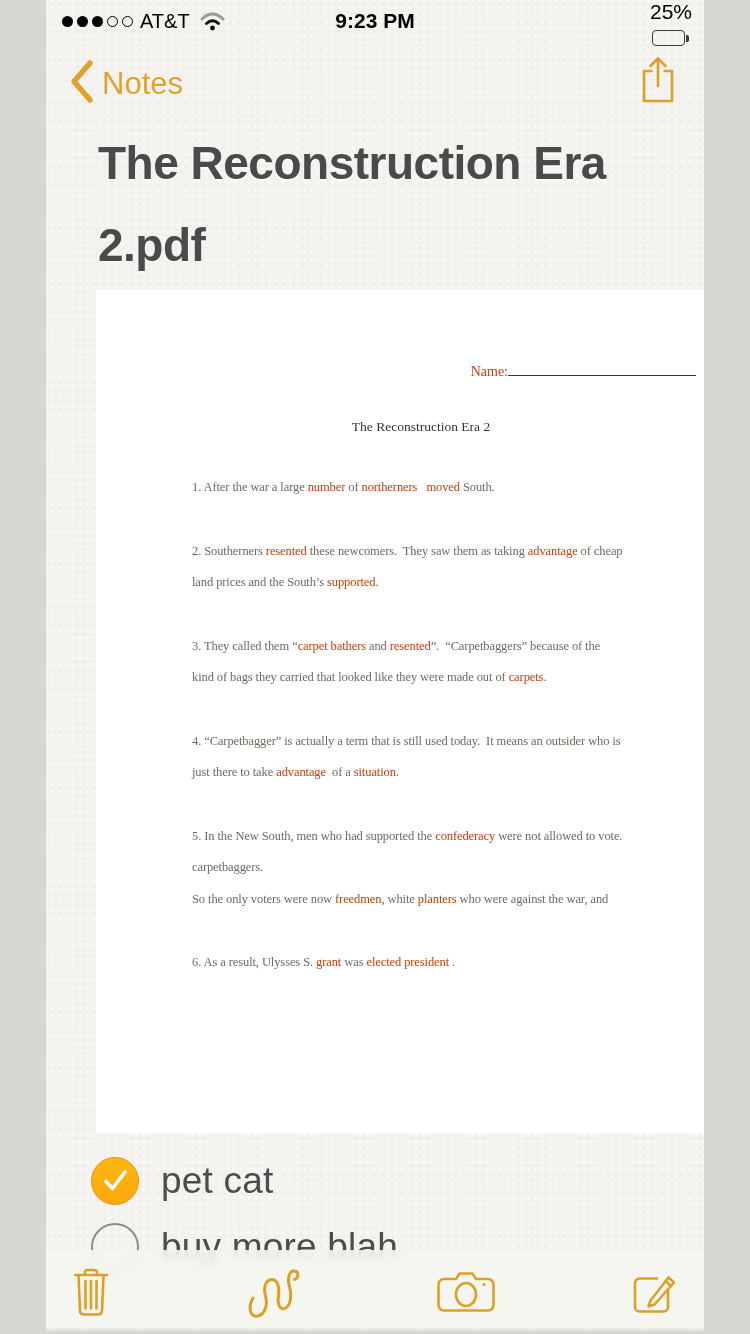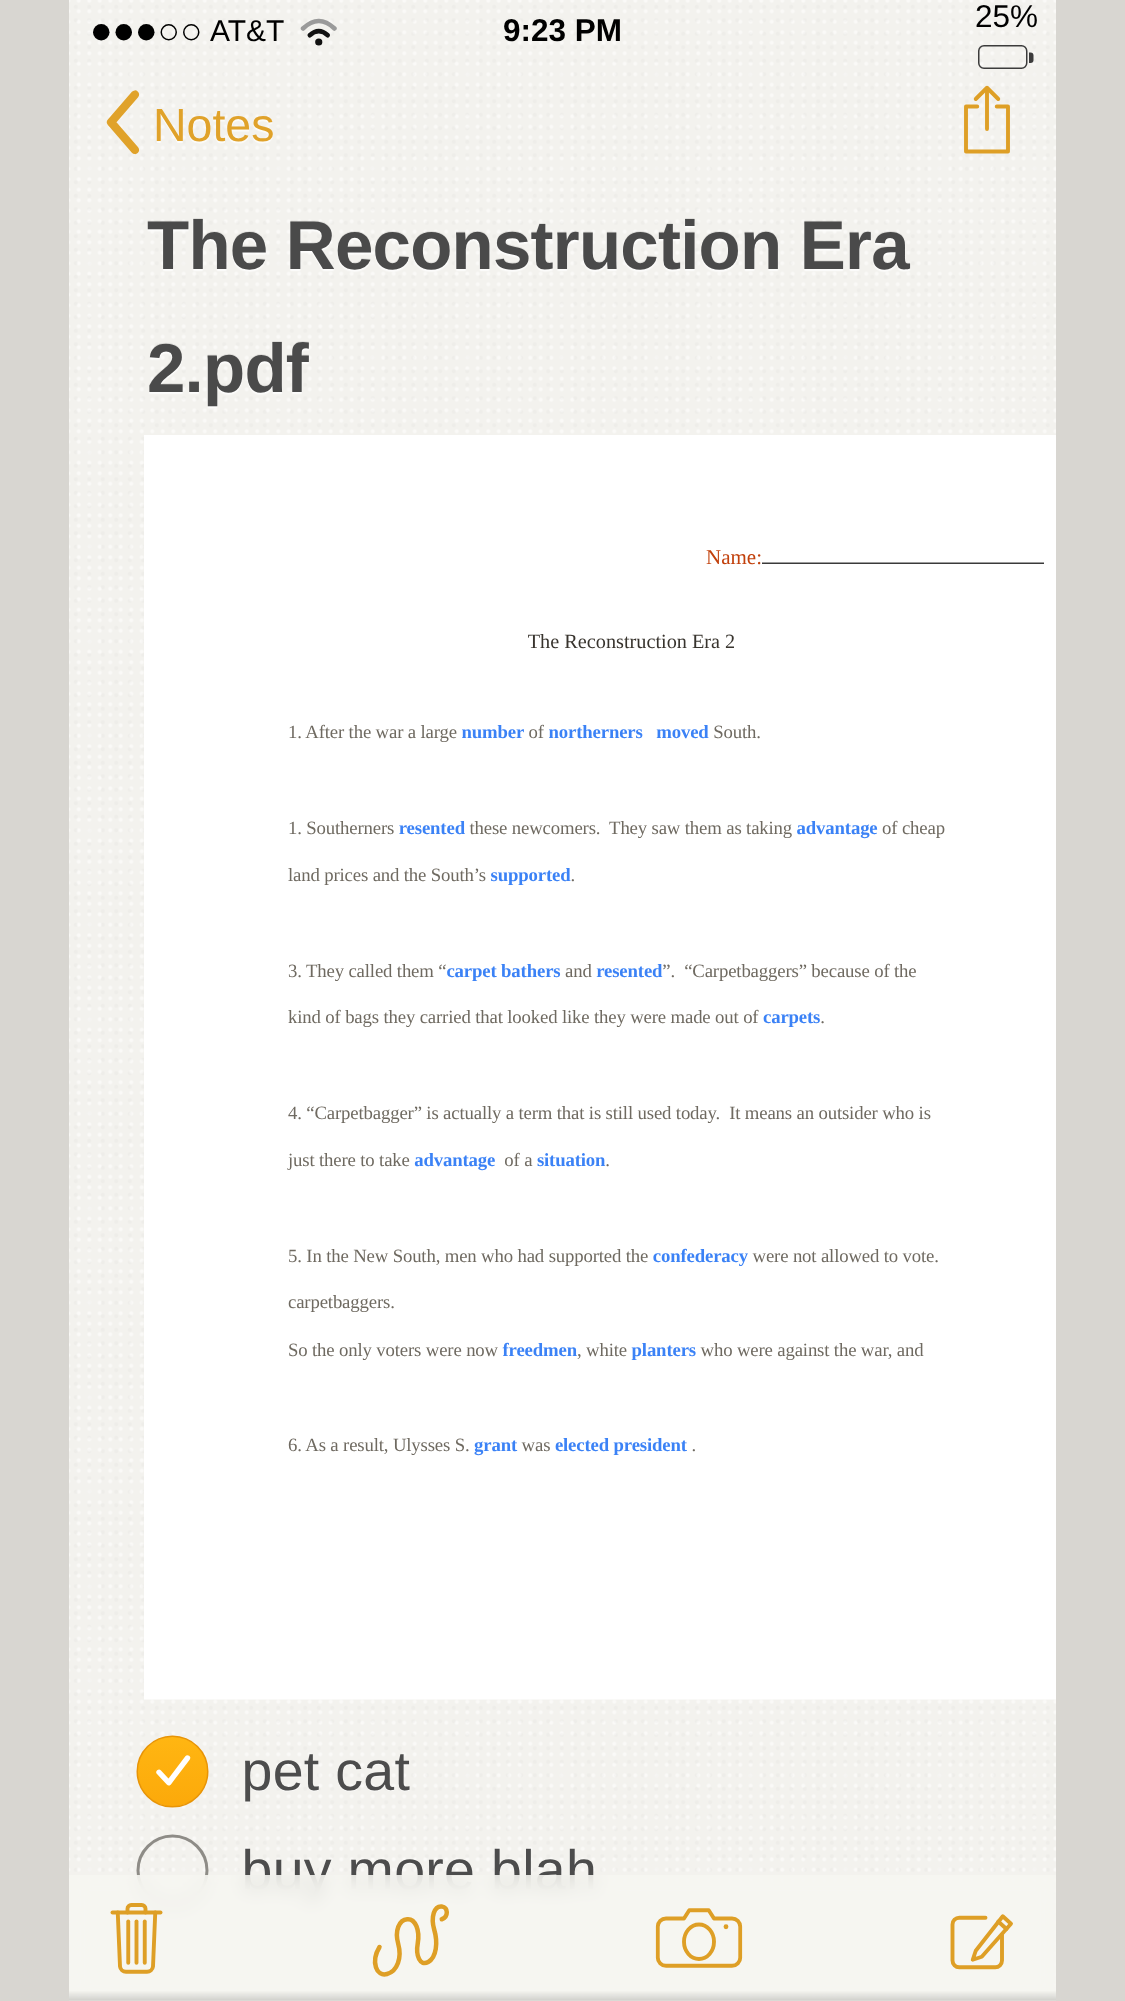--- a/index.html
+++ b/index.html
@@ -68,21 +68,21 @@
   }
   .name-row{ font-size:14px; line-height:19px; color:#c2410c; white-space:pre;text-align:right; }
   .blank-line{ display:inline-block; width:188px; border-bottom:1px solid #3a3a3a; height:14px; }
   .pdf-title{
     margin:36px -50px 0 -96px; text-align:center;
     font-size:13.5px; line-height:19px; color:#38342e;
   }
   #questions{ margin-top:36px; }
   .question{ margin:0 0 32px 0; color:#6f6a61; }
   .qline{ font-size:12.5px; line-height:31.5px; white-space:pre; letter-spacing:-0.1px; }
-  .qline .b{ font-weight:700; color:#3b82f6; }
+  .qline .b{ font-weight:400; color:#c2410c; }
 
   
   .checklist{ position:absolute; left:0; top:1155px; width:100%; }
   .check-row{ display:flex; align-items:center; padding-left:45px; height:52px; margin-bottom:14px; }
   .check-circle{
     width:48px; height:48px; border-radius:50%; flex:0 0 48px;
     display:flex; align-items:center; justify-content:center; cursor:pointer;
   }
   .check-circle.checked{
     background:linear-gradient(180deg,#FFB612,#FCA90A);
@@ -162,21 +162,21 @@
   <h1 class="note-title">The Reconstruction Era 2.pdf</h1>
 
   <div class="pdf-page">
     <div class="name-row"><span>Name:</span><span class="blank-line"></span></div>
     <div class="pdf-title">The Reconstruction Era 2</div>
     <div id="questions">
         <div class="question">
           <div class="qline"><span>1. After the war a large </span><span class="b">number</span><span> of </span><span class="b">northerners</span><span>   </span><span class="b">moved</span><span> South.</span></div>
         </div>
         <div class="question">
-          <div class="qline"><span>1. Southerners </span><span class="b">resented</span><span> these newcomers.  They saw them as taking </span><span class="b">advantage</span><span> of cheap</span></div>
+          <div class="qline"><span>2. Southerners </span><span class="b">resented</span><span> these newcomers.  They saw them as taking </span><span class="b">advantage</span><span> of cheap</span></div>
           <div class="qline"><span>land prices and the South’s </span><span class="b">supported</span><span>.</span></div>
         </div>
         <div class="question">
           <div class="qline"><span>3. They called them “</span><span class="b">carpet bathers</span><span> and </span><span class="b">resented</span><span>”.  “Carpetbaggers” because of the</span></div>
           <div class="qline"><span>kind of bags they carried that looked like they were made out of </span><span class="b">carpets</span><span>.</span></div>
         </div>
         <div class="question">
           <div class="qline"><span>4. “Carpetbagger” is actually a term that is still used today.  It means an outsider who is</span></div>
           <div class="qline"><span>just there to take </span><span class="b">advantage</span><span>  of a </span><span class="b">situation</span><span>.</span></div>
         </div>

